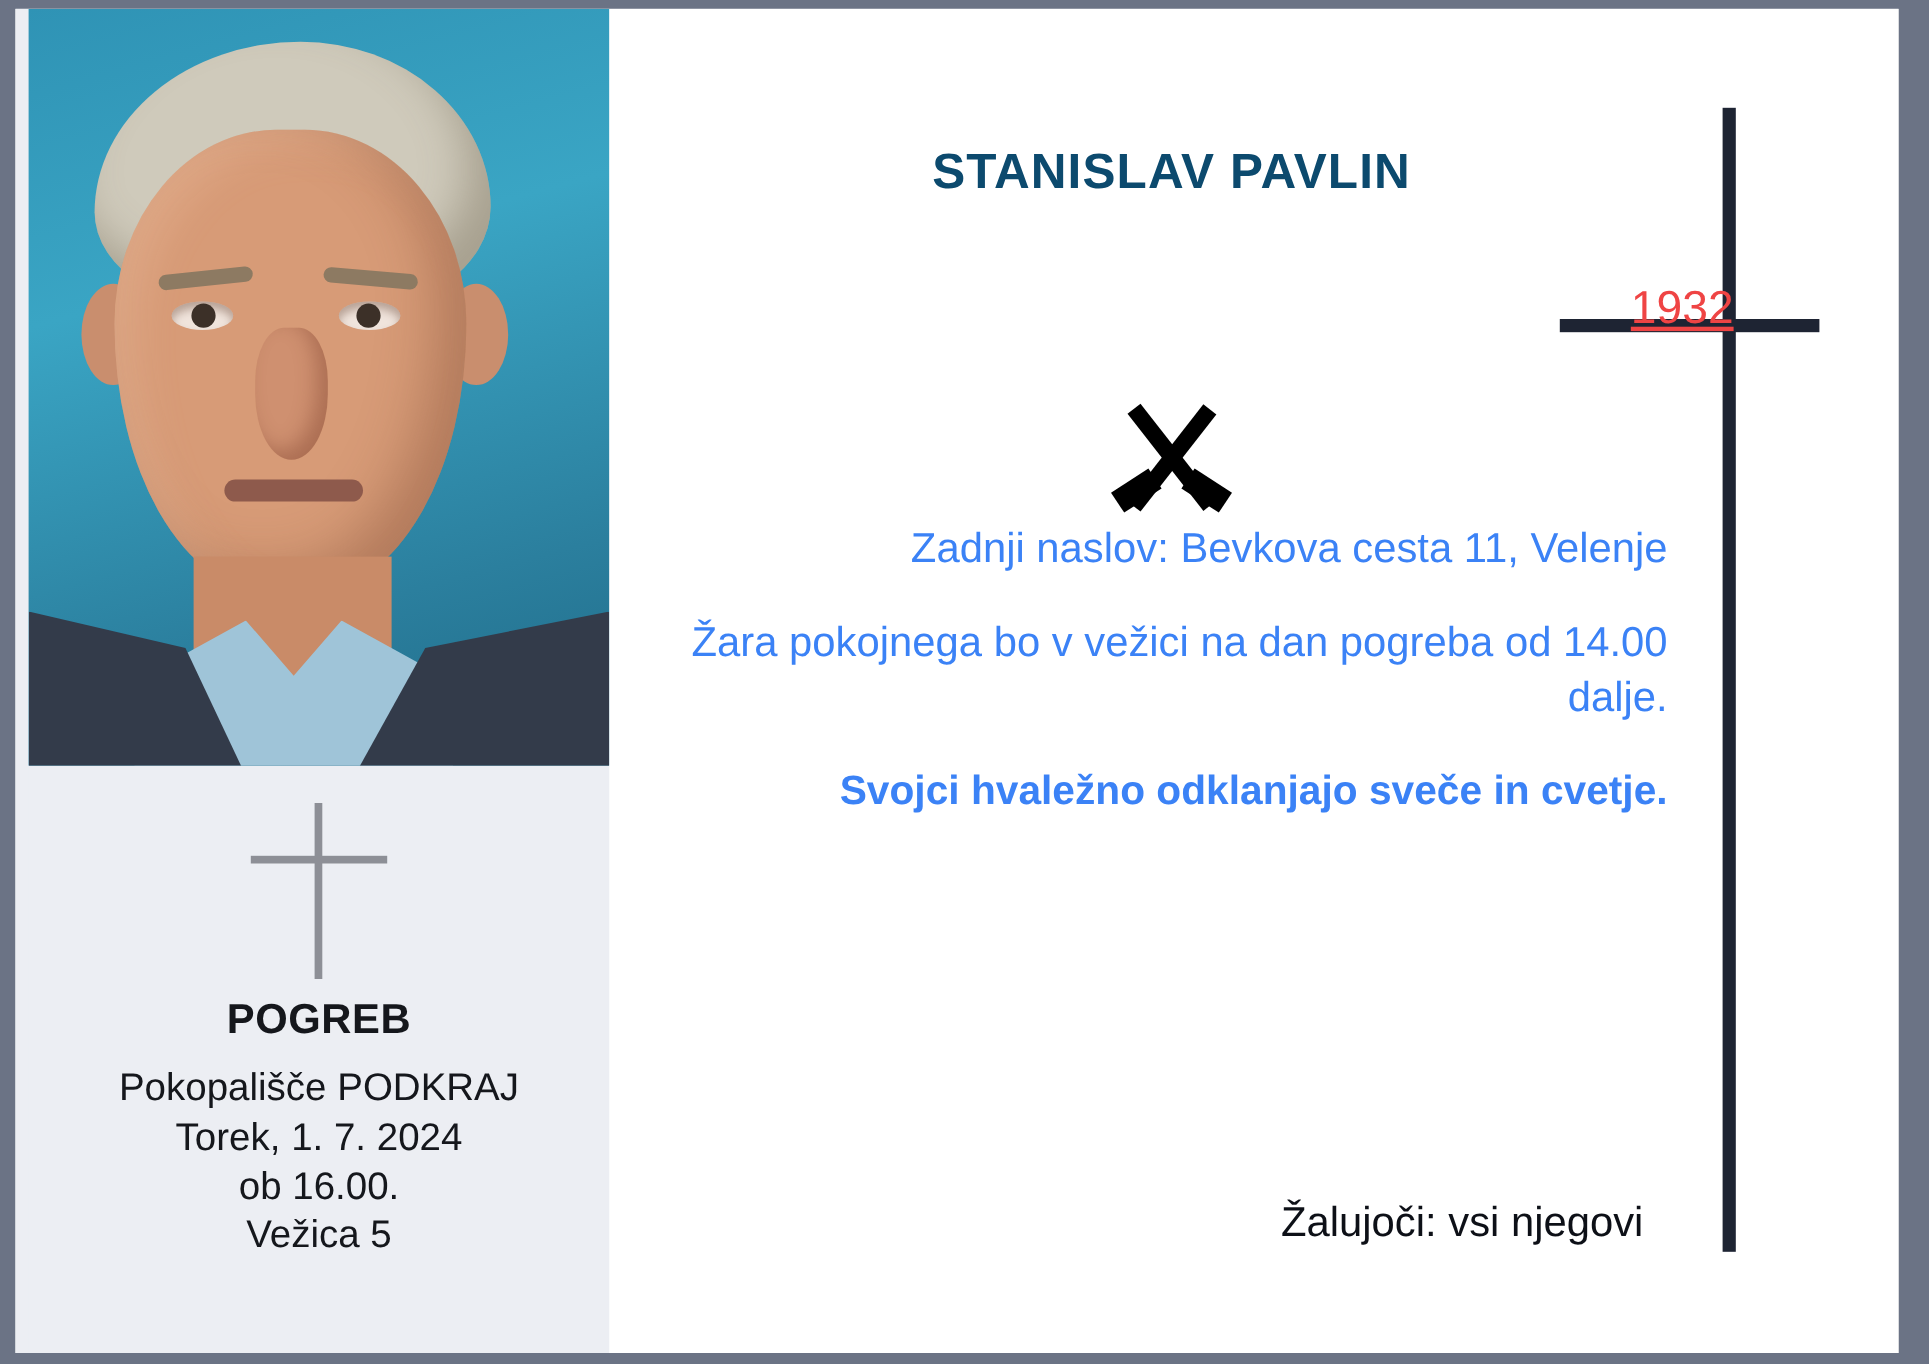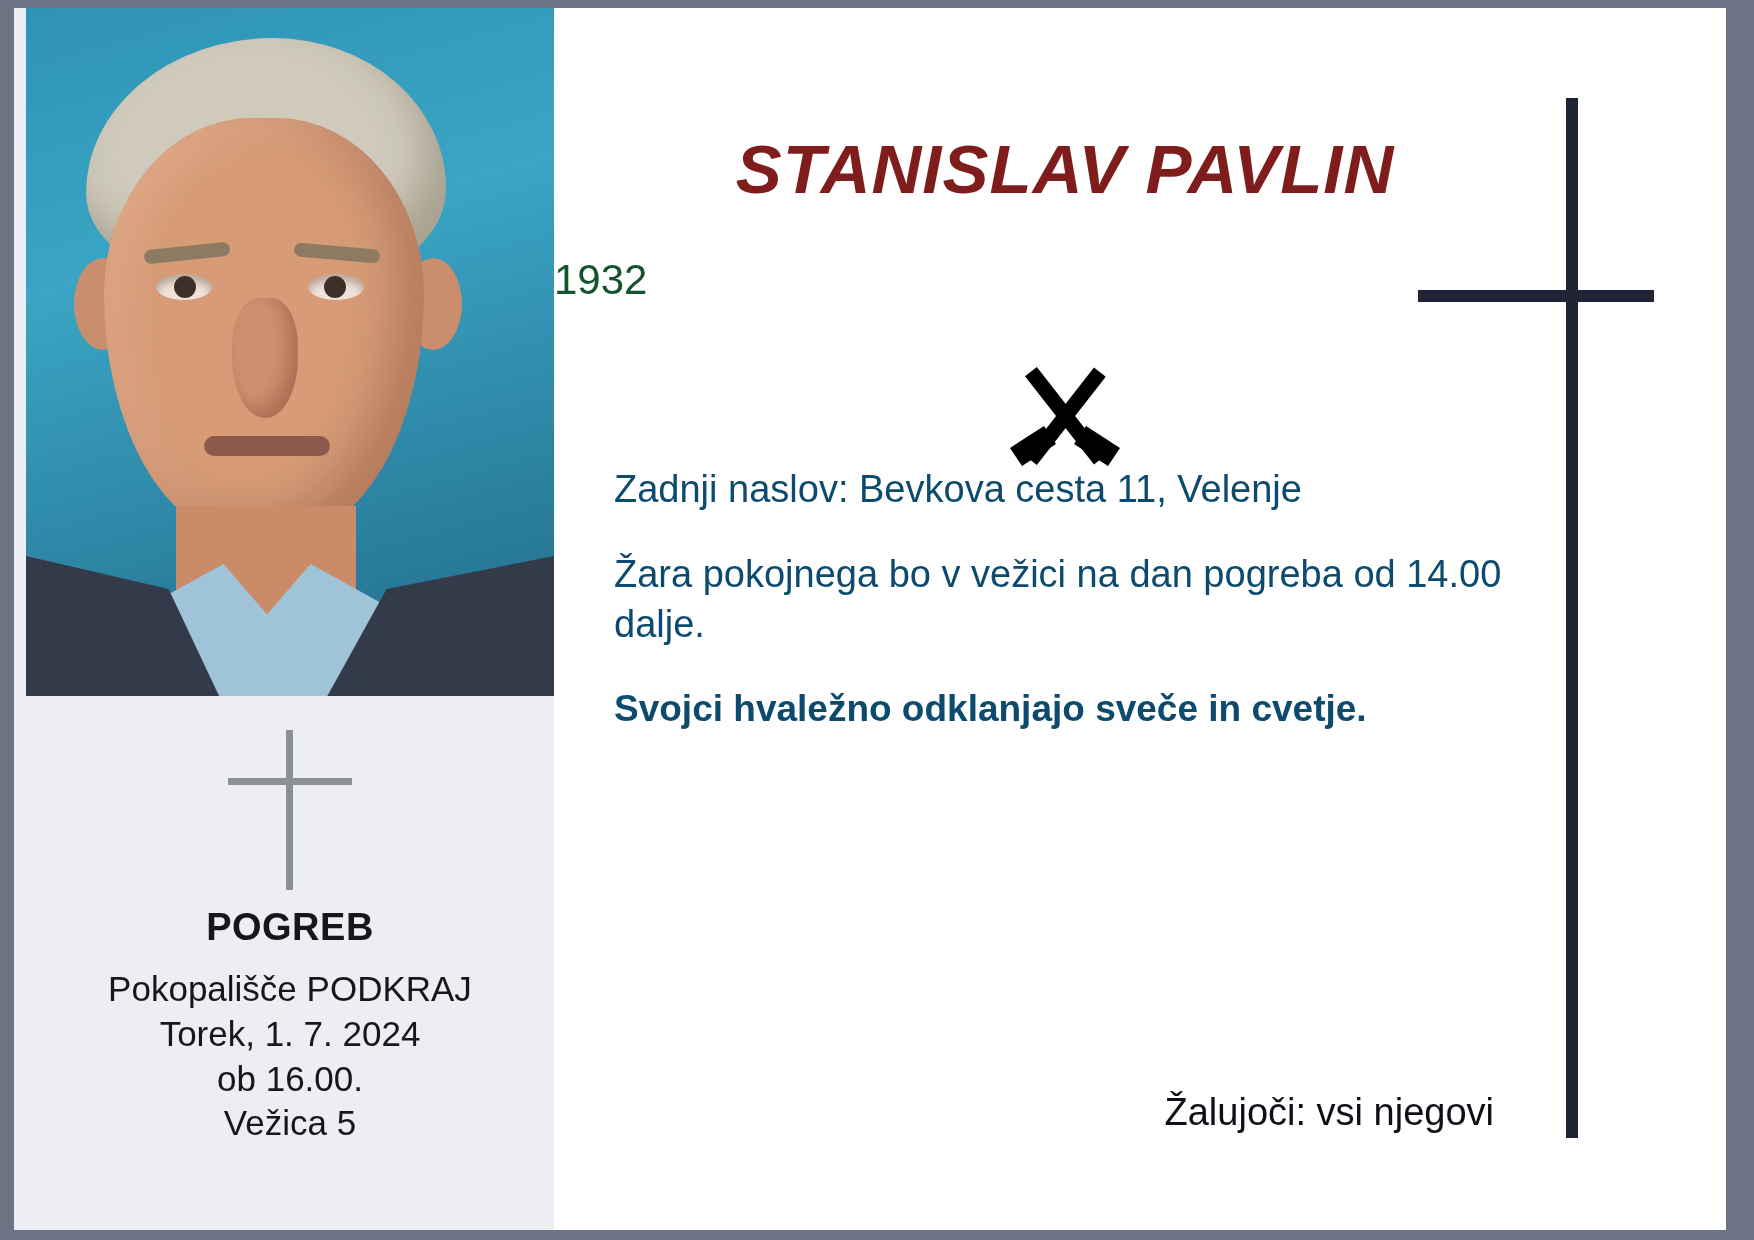--- a/index.html
+++ b/index.html
@@ -243,52 +243,52 @@
     height: 12px;
     background: #1e2433;
   }
 
   .name {
     position: absolute;
     left: 0;
     right: 150px;
     top: 122px;
     text-align: center;
-    font-size: 69px;
+    font-size: 45px;
     font-weight: bold;
-    color: #7f1d1d;
+    color: #0c4a6e;
     letter-spacing: 1px;
-    font-style: italic;
   }
   .year {
     position: absolute;
     left: 0;
     right: 150px;
     top: 248px;
-    text-align: left;
+    text-align: right;
     font-size: 42px;
-    color: #14532d;
+    color: #ef4444;
+    text-decoration: underline;
   }
 
   .miner-symbol {
     position: absolute;
     left: 0;
     right: 150px;
     top: 348px;
     text-align: center;
   }
   .miner-symbol svg { display: inline-block; }
 
   .body-text {
     position: absolute;
     left: 60px;
     right: 210px;
-    top: 456px;
-    text-align: left;
-    color: #0c4a6e;
+    top: 466px;
+    text-align: right;
+    color: #3b82f6;
   }
   .body-text p {
     margin: 0 0 34px 0;
     font-size: 38px;
     line-height: 1.33;
   }
   .body-text p.bold {
     font-weight: bold;
     font-size: 37px;
   }

